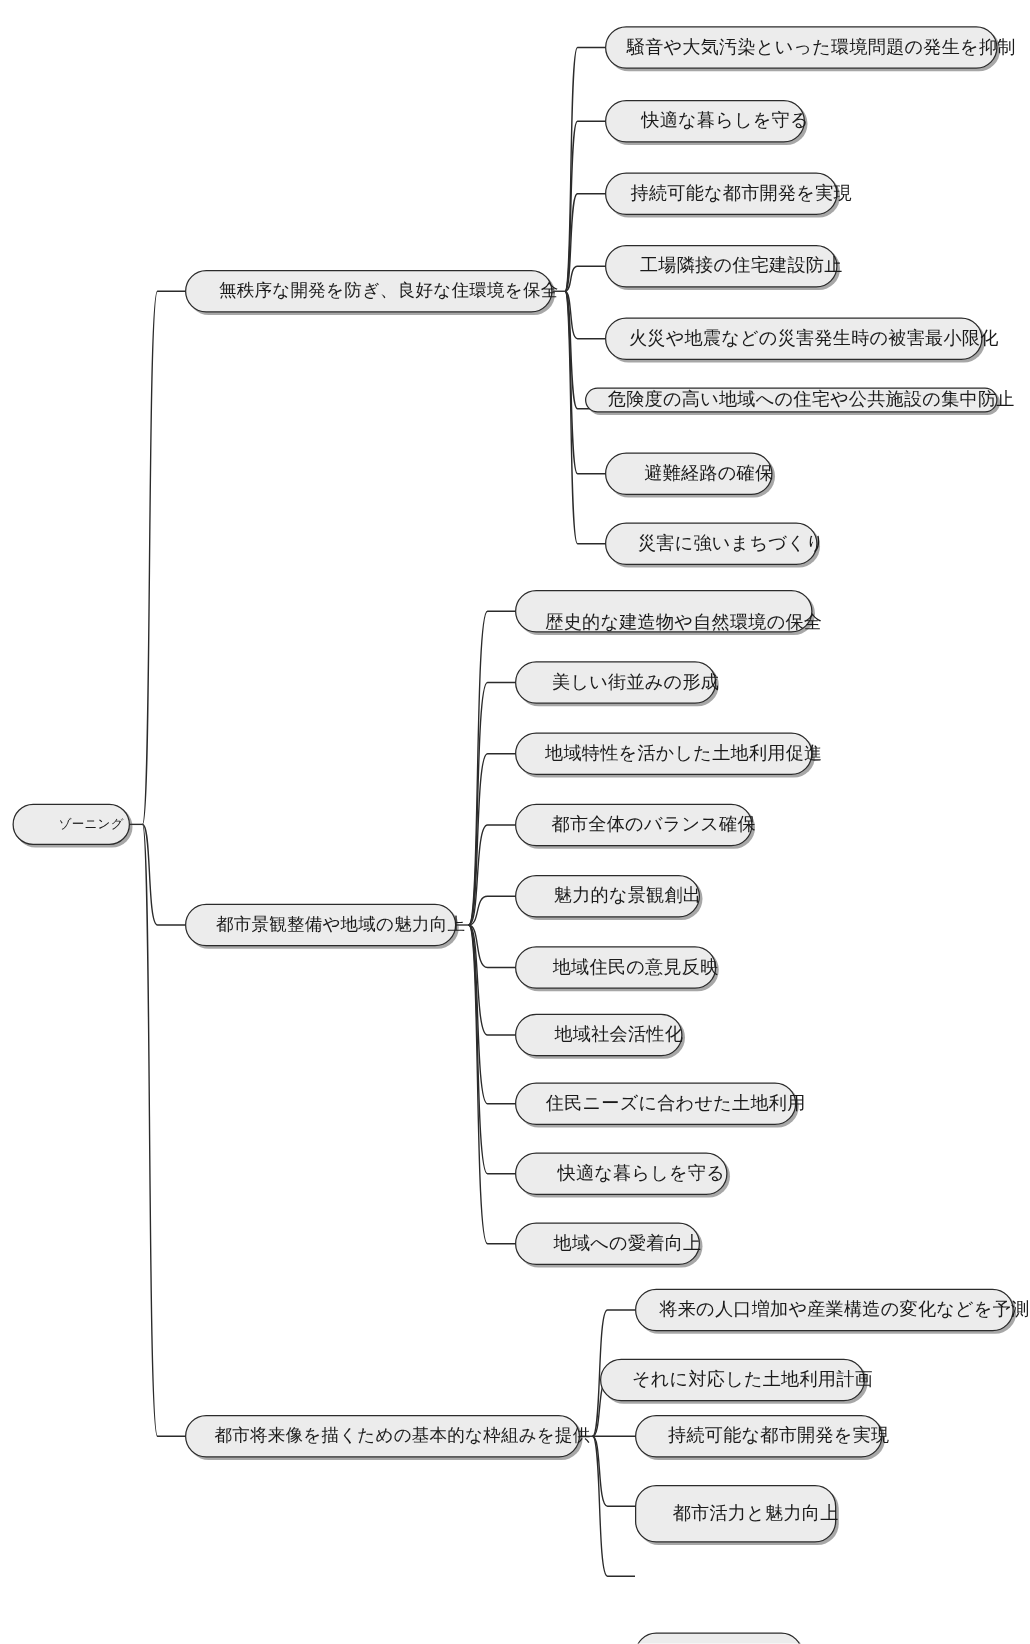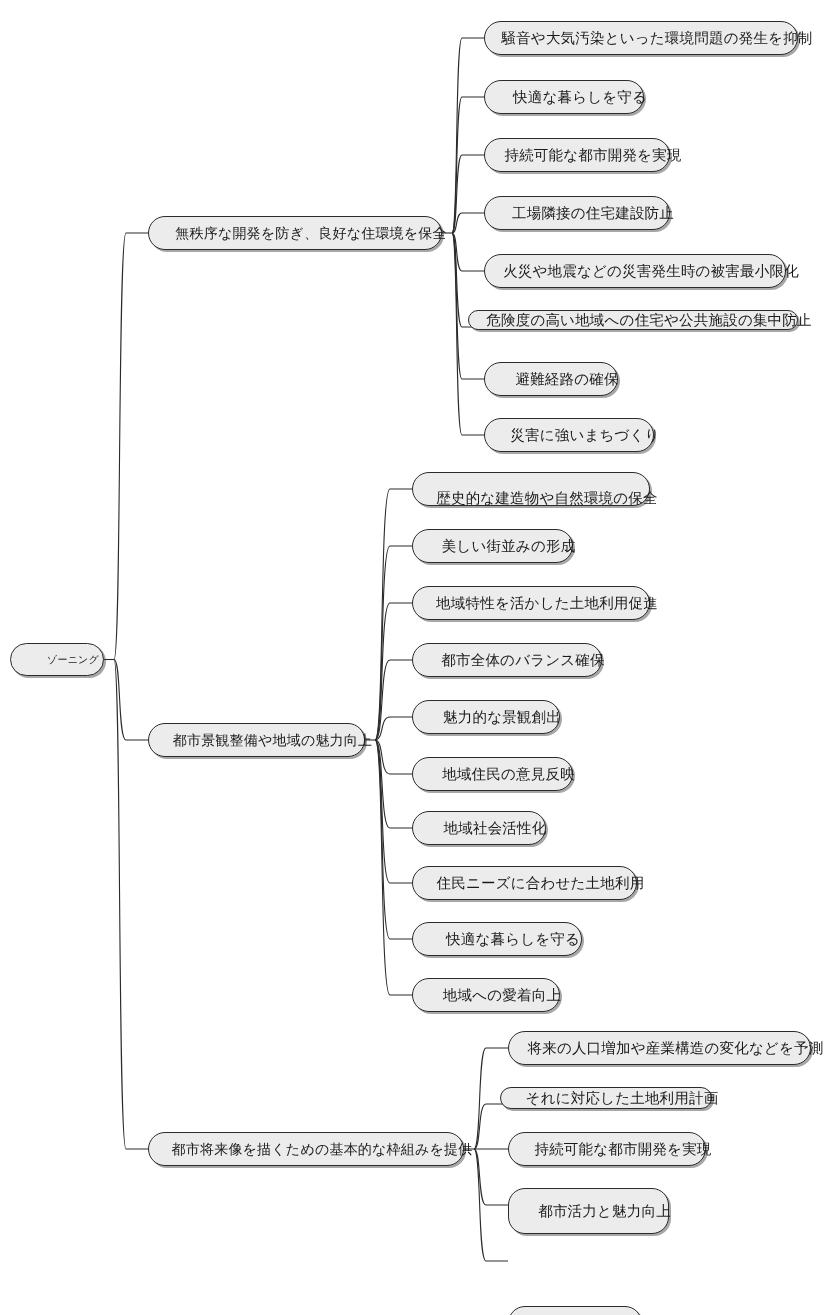--- a/index.html
+++ b/index.html
@@ -153,21 +153,21 @@
       </div>
       <div class="node leaf" style="left: 412px; top: 978px; width: 148px; height: 34px;">
         <span class="node-label">地域への愛着向上</span>
       </div>
       <div class="node branch" style="left: 148px; top: 1132px; width: 316px; height: 34px;">
         <span class="node-label">都市将来像を描くための基本的な枠組みを提供</span>
       </div>
       <div class="node leaf" style="left: 508px; top: 1031px; width: 303px; height: 34px;">
         <span class="node-label">将来の人口増加や産業構造の変化などを予測</span>
       </div>
-      <div class="node leaf" style="left: 500px; top: 1087px; width: 212px; height: 22px;">
+      <div class="node leaf" style="left: 480px; top: 1087px; width: 212px; height: 34px;">
         <span class="node-label">それに対応した土地利用計画</span>
       </div>
       <div class="node leaf" style="left: 508px; top: 1132px; width: 198px; height: 34px;">
         <span class="node-label">持続可能な都市開発を実現</span>
       </div>
       <div class="node leaf" style="left: 508px; top: 1188px; width: 161px; height: 46px;">
         <span class="node-label">都市活力と魅力向上</span>
       </div>
       <div class="node leaf" style="left: 508px; top: 1272px; width: 134px; height: 36px; margin-top: 34px;">
         <span class="node-label">住民幸福に貢献</span>

